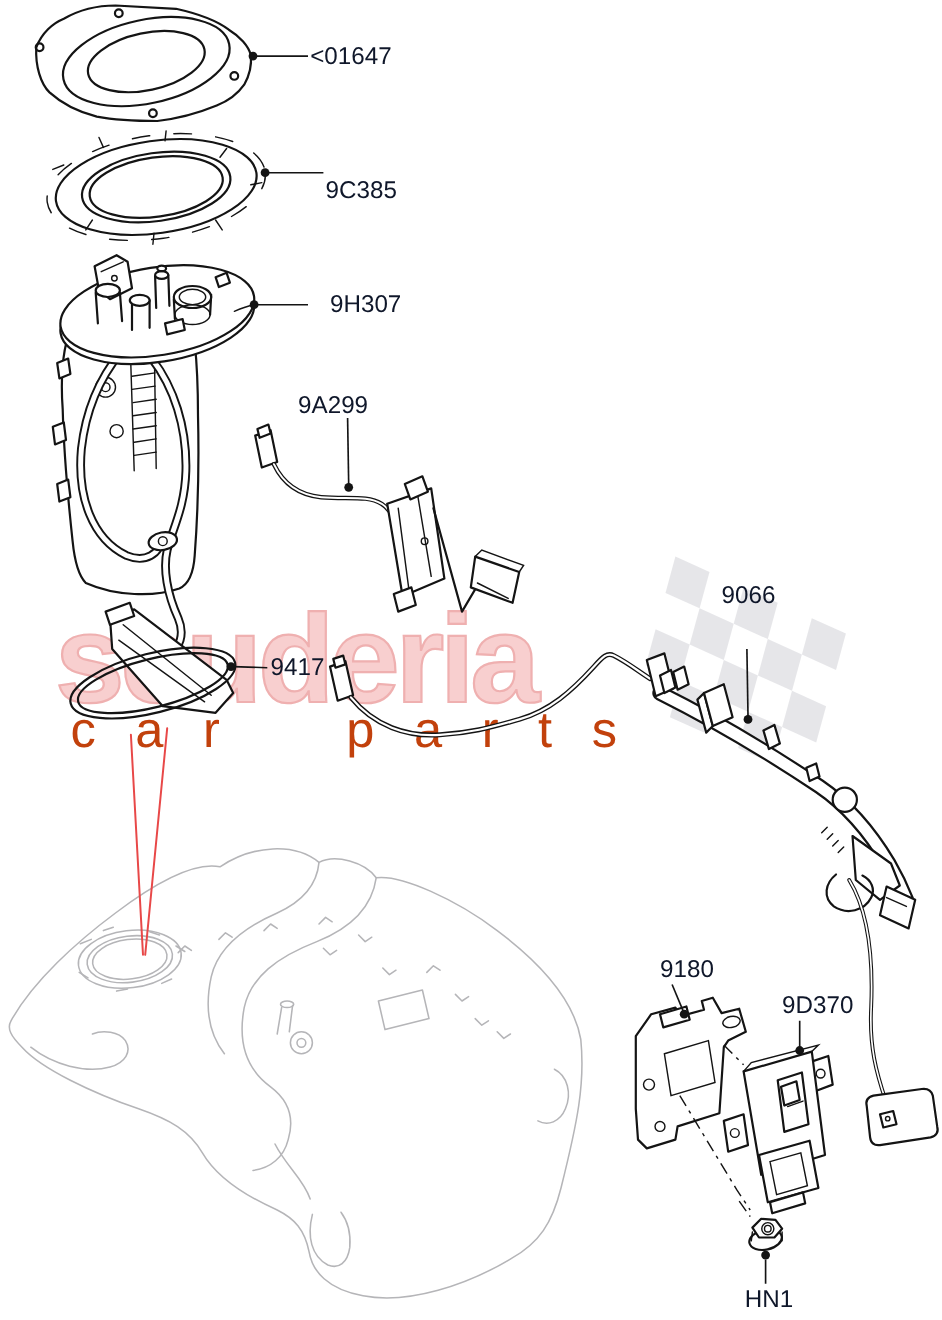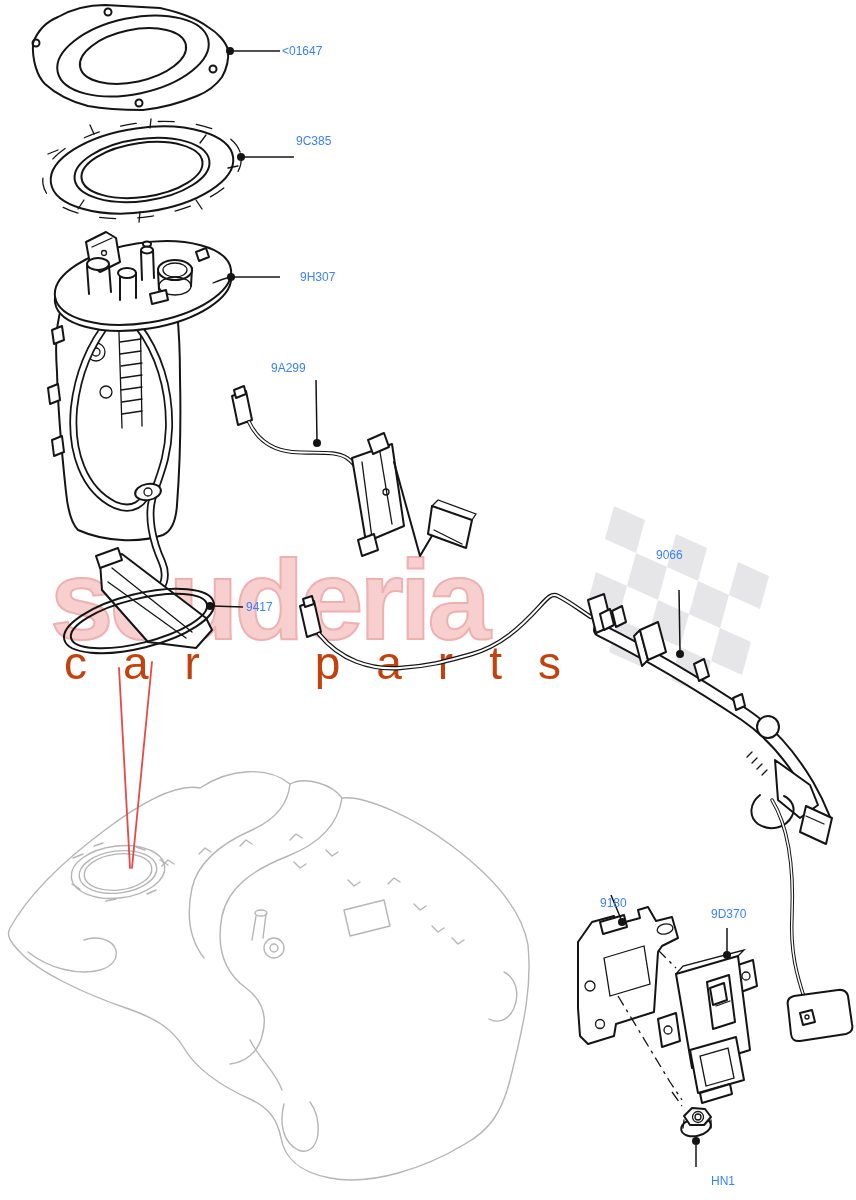--- a/index.html
+++ b/index.html
@@ -7,21 +7,21 @@
          font-family:"Liberation Sans",sans-serif;}
   
   .wm-brand{position:absolute;left:50px;top:543px;font-size:114px;font-weight:bold;
             letter-spacing:-4px;line-height:1;color:#f8cfcf;
             -webkit-text-stroke:2px #efb0b0;white-space:nowrap;z-index:1;}
   .wm-tag{position:absolute;left:64px;top:640px;font-size:46px;font-weight:normal;
           letter-spacing:36px;word-spacing:30px;line-height:1;color:#c2410c;
           white-space:nowrap;z-index:1;text-align:right;}
   svg.art{position:absolute;left:0;top:0;z-index:2;}
   
-  .callout{position:absolute;z-index:3;font-size:12px;line-height:22px;color:#3b82f6;
+  .callout{position:absolute;z-index:3;font-size:22px;line-height:22px;color:#0f172a;
            white-space:nowrap;cursor:pointer;}
   
   .k{fill:none;stroke:#141414;stroke-width:2;stroke-linecap:round;stroke-linejoin:round;}
   .kf{fill:#ffffff;stroke:#141414;stroke-width:2;stroke-linejoin:round;}
   .kt{fill:none;stroke:#141414;stroke-width:1.3;stroke-linecap:round;}
   .wi{fill:none;stroke:#ffffff;stroke-linecap:round;stroke-linejoin:round;}
   .tk{fill:none;stroke:#b5b5b8;stroke-width:1.4;stroke-linecap:round;stroke-linejoin:round;}
   .fg{fill:#e3e3e7;opacity:0.9;stroke:none;}
   .red{fill:none;stroke:#e84848;stroke-width:1.8;stroke-linecap:round;}
   .ld{fill:none;stroke:#141414;stroke-width:1.5;}
@@ -253,21 +253,21 @@
       <path class="ld" d="M 611,895 L 621,919"></path> 
         <circle class="dot" cx="622" cy="922" r="4"></circle>
       <path class="ld" d="M 727,928 L 727,952"></path> 
         <circle class="dot" cx="727" cy="955" r="4"></circle>
       <path class="ld" d="M 696,1145 L 696,1167"></path>
         <circle class="dot" cx="696" cy="1141" r="4"></circle>
     </g>
   </svg>
 
   <div class="callout" style="left:282px;top:40px">&lt;01647</div>
-  <div class="callout" style="left:296px;top:130px">9C385</div>
+  <div class="callout" style="left:296px;top:162px">9C385</div>
   <div class="callout" style="left:300px;top:266px">9H307</div>
   <div class="callout" style="left:271px;top:357px">9A299</div>
   <div class="callout" style="left:246px;top:596px">9417</div>
-  <div class="callout" style="left:656px;top:544px">9066</div>
-  <div class="callout" style="left:600px;top:892px">9180</div>
+  <div class="callout" style="left:656px;top:530px">9066</div>
+  <div class="callout" style="left:600px;top:870px">9180</div>
   <div class="callout" style="left:711px;top:903px">9D370</div>
-  <div class="callout" style="left:711px;top:1170px">HN1</div>
+  <div class="callout" style="left:677px;top:1170px">HN1</div>
 </div>
 
 </body></html>

